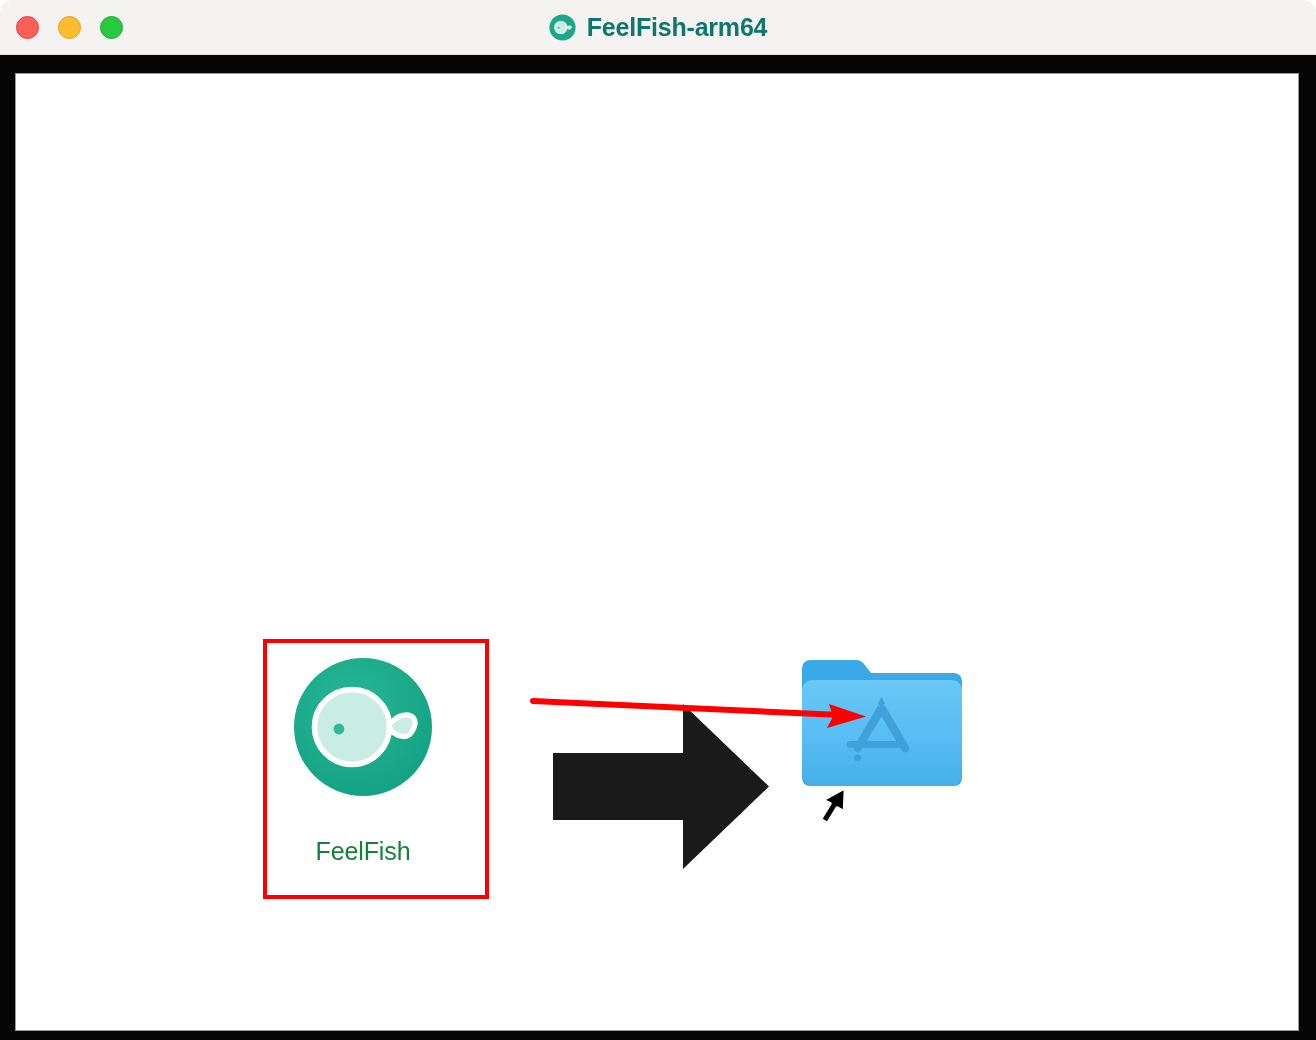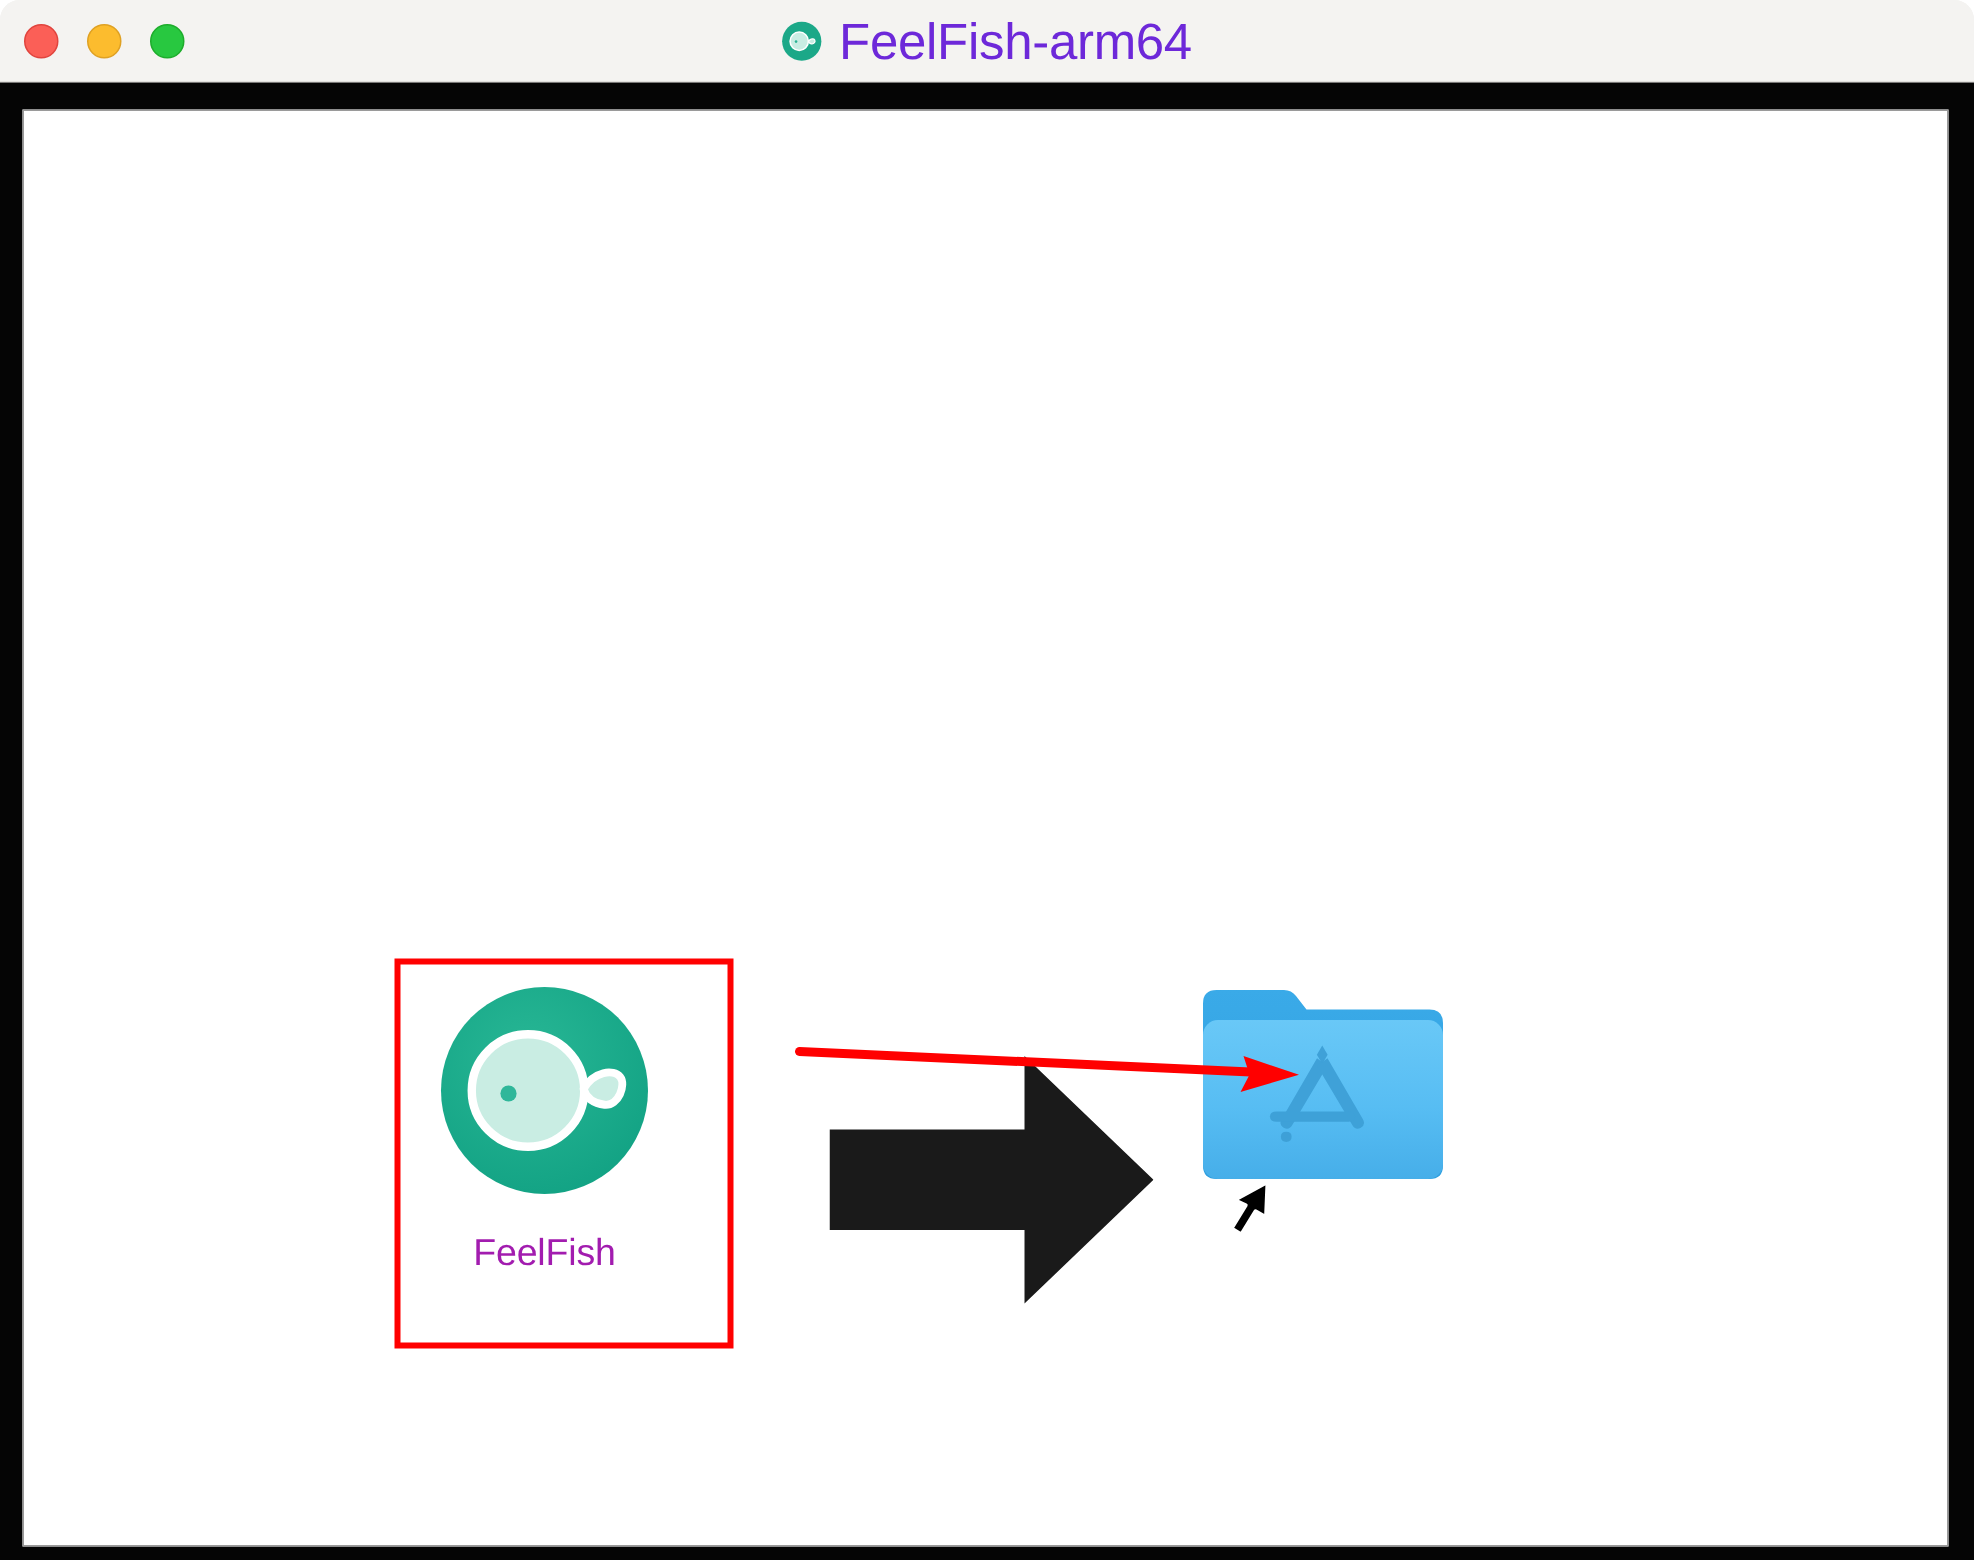--- a/index.html
+++ b/index.html
@@ -63,23 +63,23 @@
   }
 
   #title-icon {
     width: 27px;
     height: 27px;
     flex: 0 0 auto;
     display: block;
   }
 
   #window-title {
-    font-size: 34px;
-    font-weight: normal;
-    color: #6d28d9;
+    font-size: 25px;
+    font-weight: bold;
+    color: #0f766e;
     letter-spacing: -0.2px;
     line-height: 1;
     white-space: nowrap;
   }
 
   
   #frame {
     position: absolute;
     top: 55px;
     left: 0;
@@ -112,23 +112,23 @@
   .item-icon-wrap {
     width: 230px;
     height: 175px;
     display: flex;
     align-items: center;
     justify-content: center;
   }
 
   .item-label {
     font-size: 25px;
-    color: #a21caf;
+    color: #15803d;
     line-height: 1.2;
-    margin-top: 6px;
+    margin-top: 22px;
     letter-spacing: -0.1px;
   }
 
   
   #selection-rect {
     position: absolute;
     left: 247px;
     top: 565px;
     width: 226px;
     height: 260px;

